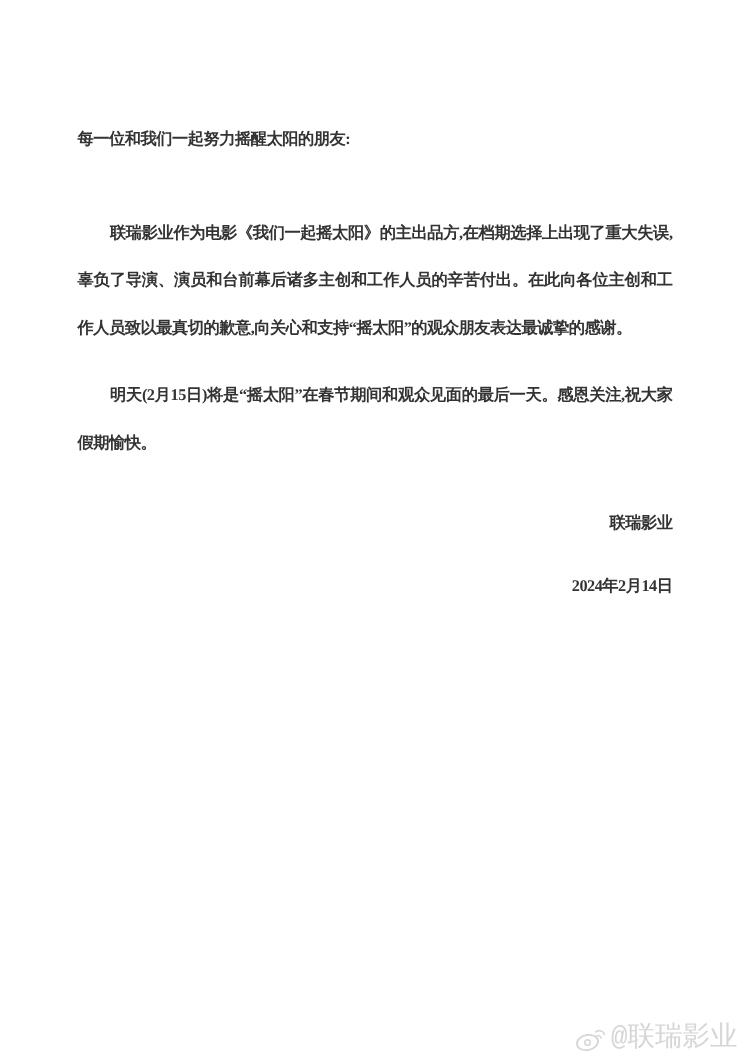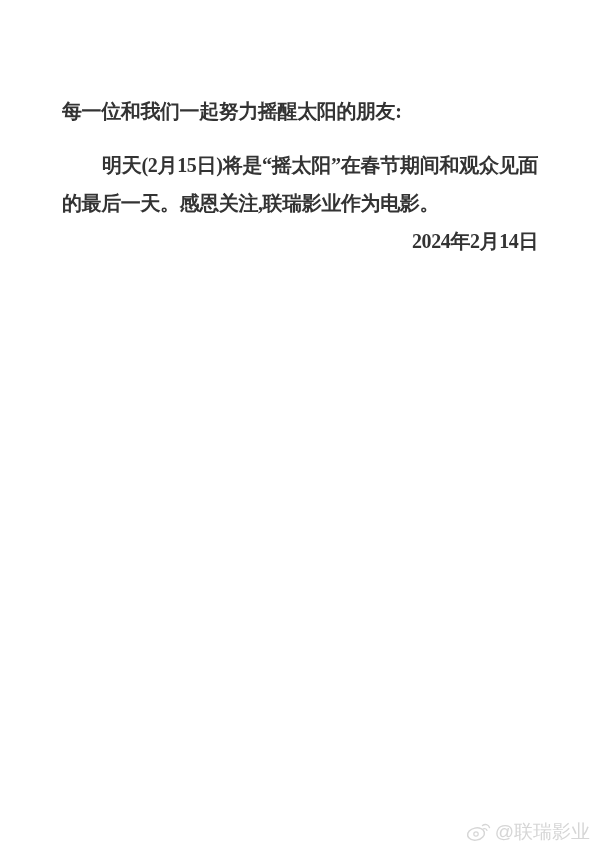--- a/index.html
+++ b/index.html
@@ -12,21 +12,21 @@
     position: relative;
     width: 600px;
     height: 848px;
     background: #ffffff;
     overflow: hidden;
     font-family: "Liberation Serif", "DejaVu Serif", serif;
     color: #333333;
   }
   .content {
     padding: 92px 62px 0 62px;
-    font-size: 20px;
+    font-size: 13px;
     line-height: 38px;
     letter-spacing: -0.4px;
     text-align: justify;
     font-weight: 600;
   }
   .salutation {
     margin: 0;
     text-indent: 0;
   }
   .para {
@@ -50,41 +50,43 @@
     margin-top: 0;
   }
   .watermark {
     position: absolute;
     right: 10px;
     bottom: 5px;
     display: flex;
     align-items: center;
     gap: 4px;
     color: #d6d6d6;
-    font-family: Liberation Sans, sans-serif;
-    font-size: 19px;
+    font-family: Liberation Mono, monospace;
+    font-size: 22px;
     font-weight: 400;
     letter-spacing: 0;
     line-height: 1;
   }
   .watermark svg { display: block; }
 </style>
 </head>
 <body>
 
 <div class="page">
   <div class="content">
 
     <p class="salutation">每一位和我们一起努力摇醒太阳的朋友:</p>
 
+    <p class="para first">联瑞影业作为电影《我们一起摇太阳》的主出品方,在档期选择上出现了重大失误,辜负了导演、演员和台前幕后诸多主创和工作人员的辛苦付出。在此向各位主创和工作人员致以最真切的歉意,向关心和支持“摇太阳”的观众朋友表达最诚挚的感谢。</p>
 
 
 
-    <p class="para">明天(2月15日)将是“摇太阳”在春节期间和观众见面的最后一天。感恩关注,联瑞影业作为电影。</p>
+    <p class="para">明天(2月15日)将是“摇太阳”在春节期间和观众见面的最后一天。感恩关注,祝大家假期愉快。</p>
 
+    <p class="signature-line">联瑞影业</p>
 
     <p class="date-line">2024年2月14日</p>
 
   </div>
 
   <div class="watermark">
     <span>
       <svg width="26" height="24" viewBox="0 0 26 24" aria-hidden="true">
         <ellipse cx="11" cy="15" rx="8.5" ry="6" fill="none" stroke="currentColor" stroke-width="1.5" transform="rotate(-12 11 15)"></ellipse>
         <circle cx="11" cy="15" r="2.2" fill="none" stroke="currentColor" stroke-width="1.2"></circle>

